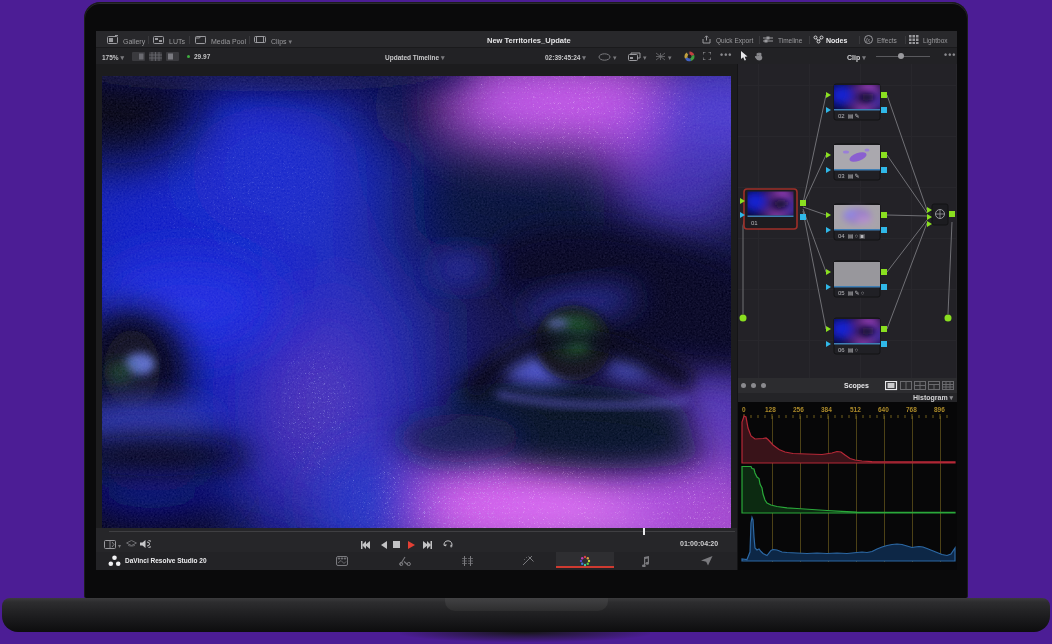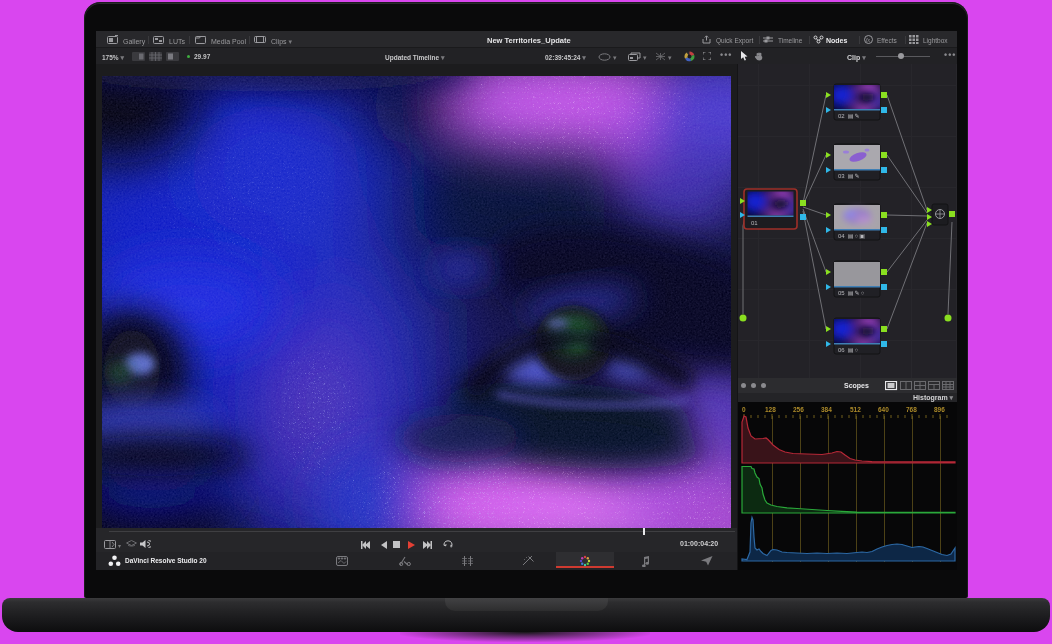--- a/index.html
+++ b/index.html
@@ -1,19 +1,19 @@
 <!DOCTYPE html>
 <html><head>
 <meta charset="utf-8">
 <style>
 * { margin:0; padding:0; box-sizing:border-box; }
 html,body { width:1052px; height:644px; background:#000; overflow:hidden;
   font-family:"Liberation Sans", sans-serif; }
 .abs { position:absolute; }
-#stage { position:relative; width:1052px; height:644px; background:#d946ef; }
+#stage { position:relative; width:1052px; height:644px; background:#4c1d95; }
 
 #lid { left:84px; top:2px; width:884px; height:596px; background:#0a0a0b;
   border-radius:16px 16px 2px 2px; border:1px solid #1c1c1d; border-bottom:none;
   box-shadow: inset 0 1px 0 #2a2a2c; }
 #base { left:2px; top:598px; width:1048px; height:34px;
   background:linear-gradient(#3b3b3d 0%, #2d2d2f 12%, #242426 35%, #18181a 68%, #0d0d0e 100%);
   border-radius:8px 8px 16px 16px; }
 #notch { left:445px; top:598px; width:163px; height:13px;
   background:linear-gradient(#424244, #2d2d2e); border-radius:0 0 10px 10px; }
 #underglow { left:400px; top:632px; width:250px; height:10px;

